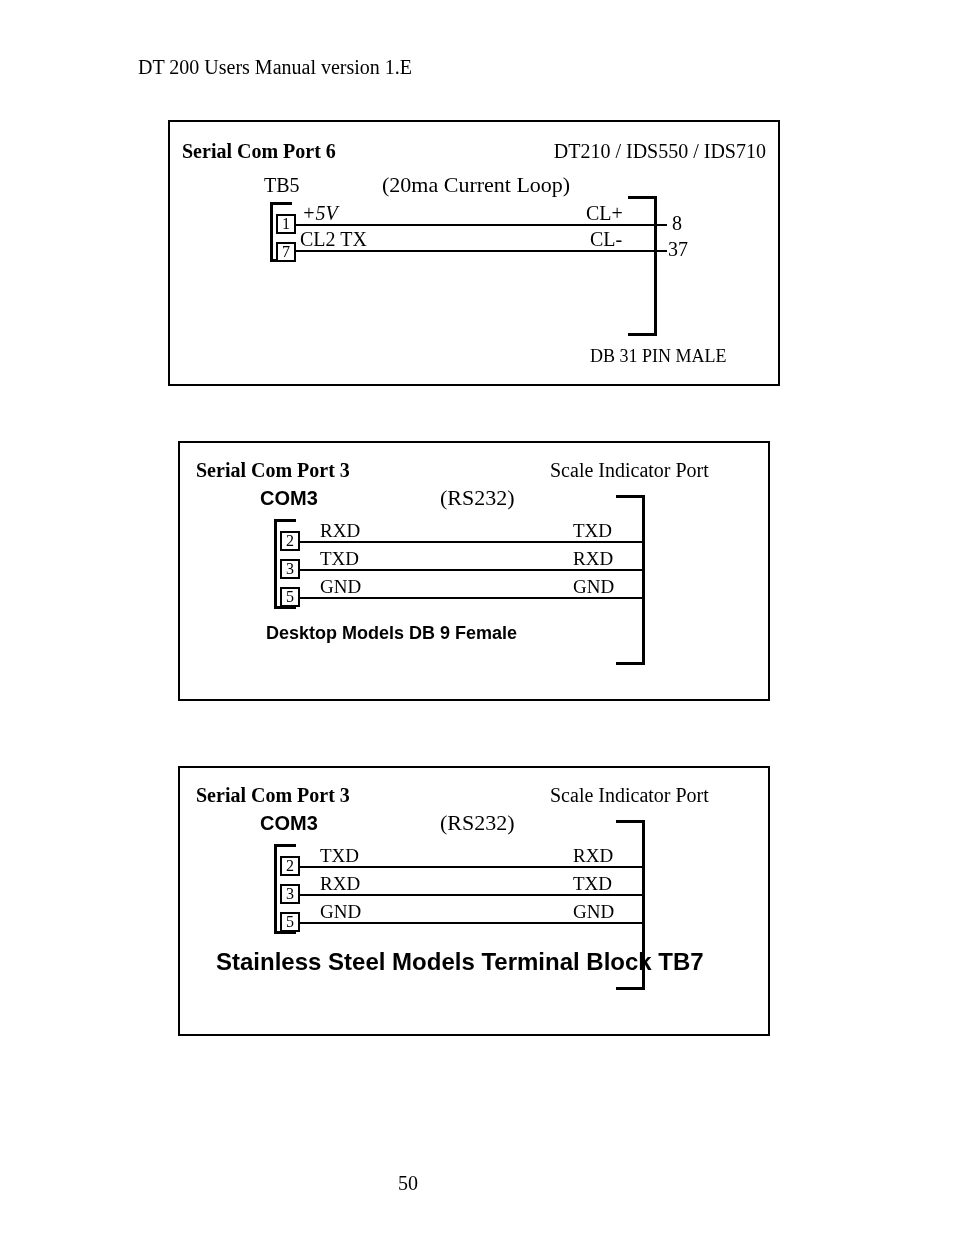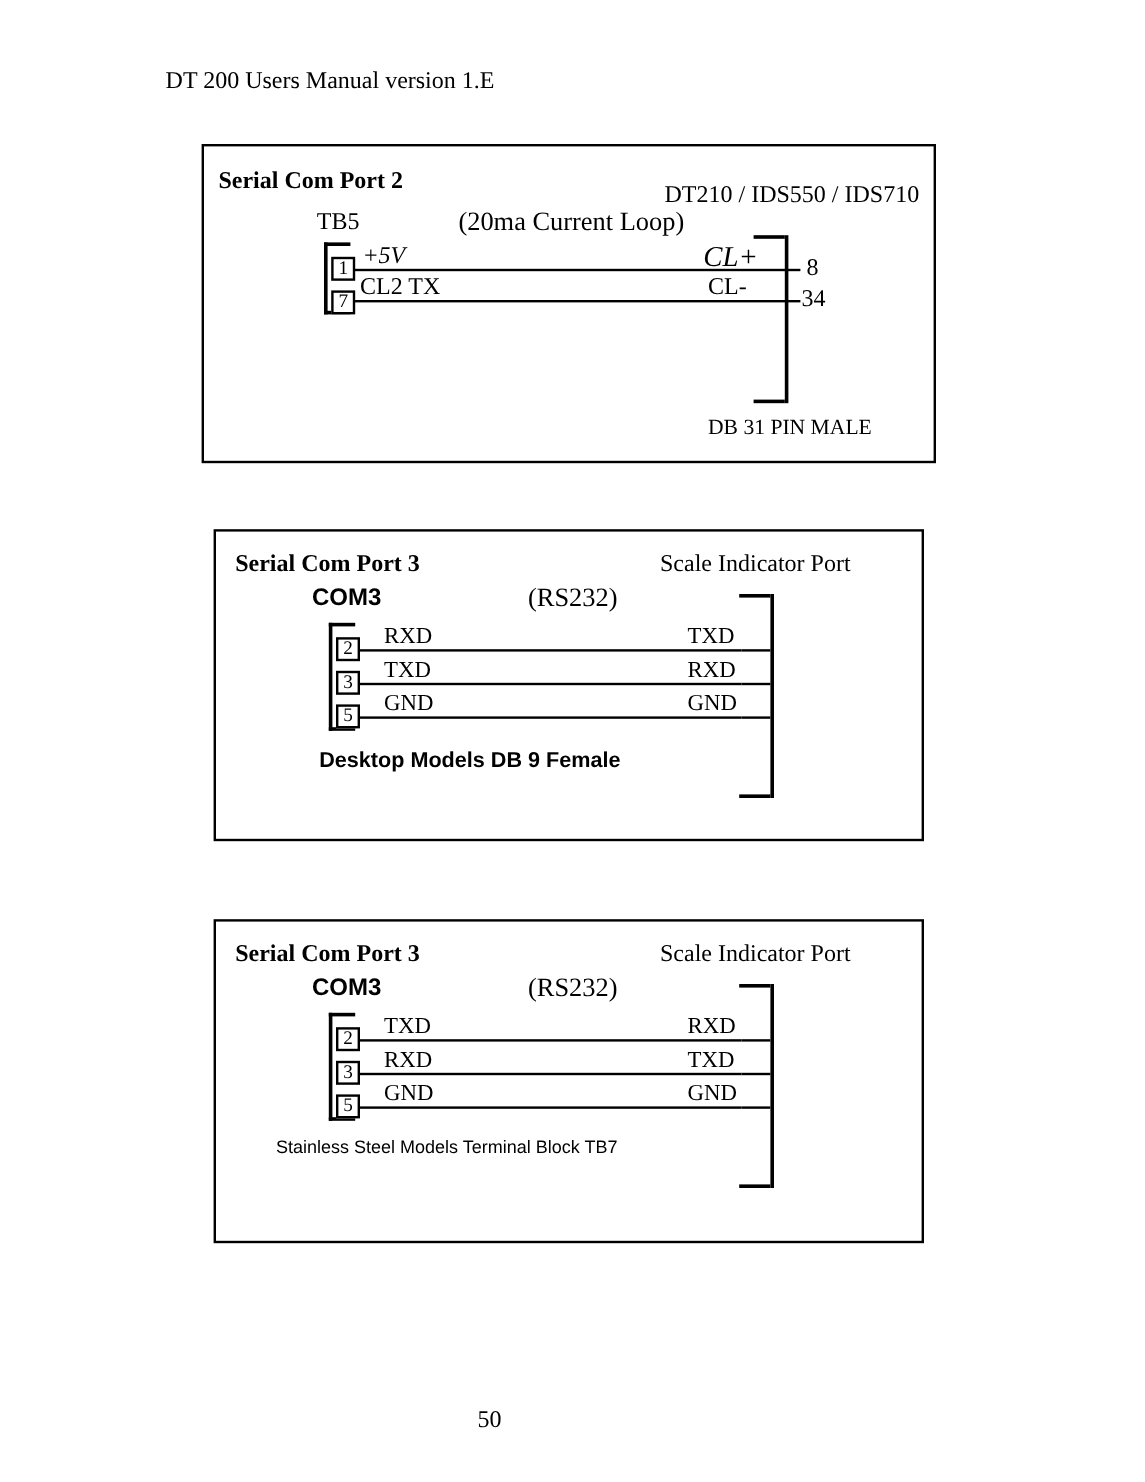--- a/index.html
+++ b/index.html
@@ -45,21 +45,20 @@
     left: 12px;
     top: 18px;
     font-weight: bold;
     font-size: 20px;
   }
   .d1-title-right {
     position: absolute;
     right: 12px;
     top: 18px;
     font-size: 20px;
-    margin-top: 11px;
   }
   .d1-tb5 {
     position: absolute;
     left: 94px;
     top: 52px;
     font-size: 20px;
   }
   .d1-loop {
     position: absolute;
     left: 212px;
@@ -90,21 +89,21 @@
     background:#fff;
   }
   .d1-pin1 { left: 106px; top: 92px; }
   .d1-pin7 { left: 106px; top: 120px; }
   
   .hline { position:absolute; height:2px; background:#000; }
   .d1-wire1 { left: 125px; top: 102px; width: 335px; }
   .d1-wire2 { left: 125px; top: 128px; width: 335px; }
   .d1-sig-5v  { position:absolute; left: 132px; top: 80px;  font-size: 20px; font-style: italic; }
   .d1-sig-cl2 { position:absolute; left: 130px; top: 106px; font-size: 20px; }
-  .d1-clplus  { position:absolute; left: 416px; top: 80px;  font-size: 24px; font-style: italic; }
+  .d1-clplus  { position:absolute; left: 416px; top: 80px;  font-size: 20px; }
   .d1-clminus { position:absolute; left: 420px; top: 106px; font-size: 20px; }
   
   .d1-db25 {
     position: absolute;
     left: 458px;
     top: 74px;
     width: 44px;
     height: 140px;
   }
   .d1-db25 .top    { position:absolute; left:0;  top:0;    width:26px; height:3px;  background:#000; }
@@ -223,36 +222,36 @@
   .d3-wire2 { left: 120px; top: 126px; width: 318px; }
   .d3-wire3 { left: 120px; top: 154px; width: 318px; }
   .d3-l1 { position:absolute; left:140px; top:77px;  font-size:19px; }
   .d3-l2 { position:absolute; left:140px; top:105px; font-size:19px; }
   .d3-l3 { position:absolute; left:140px; top:133px; font-size:19px; }
   .d3-r1 { position:absolute; left:393px; top:77px;  font-size:19px; }
   .d3-r2 { position:absolute; left:393px; top:105px; font-size:19px; }
   .d3-r3 { position:absolute; left:393px; top:133px; font-size:19px; }
   .d3-caption {
     position: absolute;
-    left: 50px;
+    left: 36px;
     top: 180px;
     font-family: Arial, sans-serif;
-    font-weight: normal;
-    font-size: 15px;
+    font-weight: bold;
+    font-size: 24px;
   }
 </style>
 </head>
 <body>
 
 <div class="page">
 
   <div class="header">DT 200 Users Manual version 1.E</div>
 
   <div class="d1">
-    <div class="d1-title-left">Serial Com Port  2</div>
+    <div class="d1-title-left">Serial Com Port  6</div>
     <div class="d1-title-right">DT210 / IDS550 / IDS710</div>
     <div class="d1-tb5">TB5</div>
     <div class="d1-loop">(20ma Current Loop)</div>
 
     <div class="d1-tb5-conn">
       <div class="vbar-top"></div>
         <div class="vbar-left"></div>
         <div class="vbar-bot"></div>
     </div>
     <div class="pinbox d1-pin1">1</div>
@@ -267,21 +266,21 @@
     <div class="d1-clminus">CL-</div>
 
     <div class="d1-db25">
       <div class="top"></div>
         <div class="right"></div>
         <div class="bot"></div>
       <div class="p8line"></div>
         <div class="p22line"></div>
     </div>
     <div class="d1-p8">8</div>
-    <div class="d1-p22">34</div>
+    <div class="d1-p22">37</div>
     <div class="d1-db25-label">DB 31 PIN MALE</div>
   </div>
 
   <div class="d2">
     <div class="d-title-left">Serial Com Port 3</div>
     <div class="d-title-right">Scale Indicator Port</div>
     <div class="d-com3">COM3</div>
     <div class="d-rs232">(RS232)</div>
 
     <div class="d-com3-conn">

